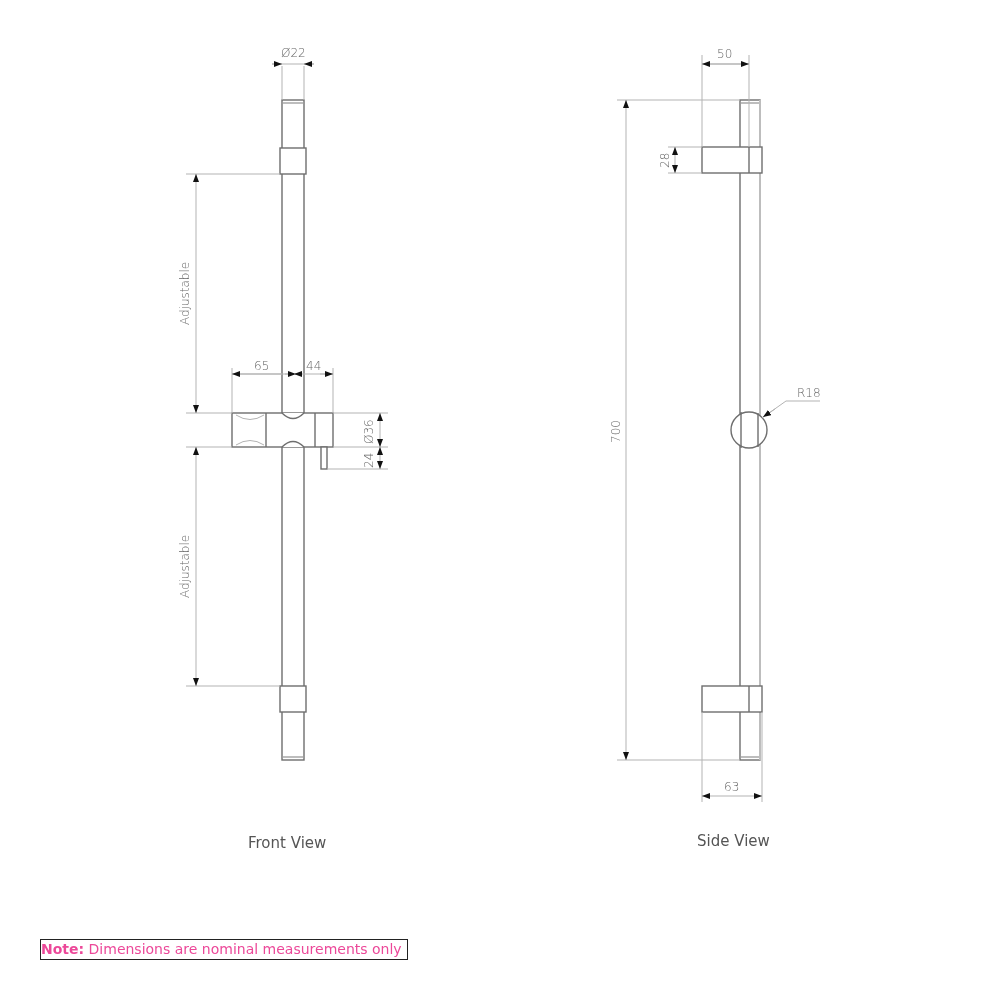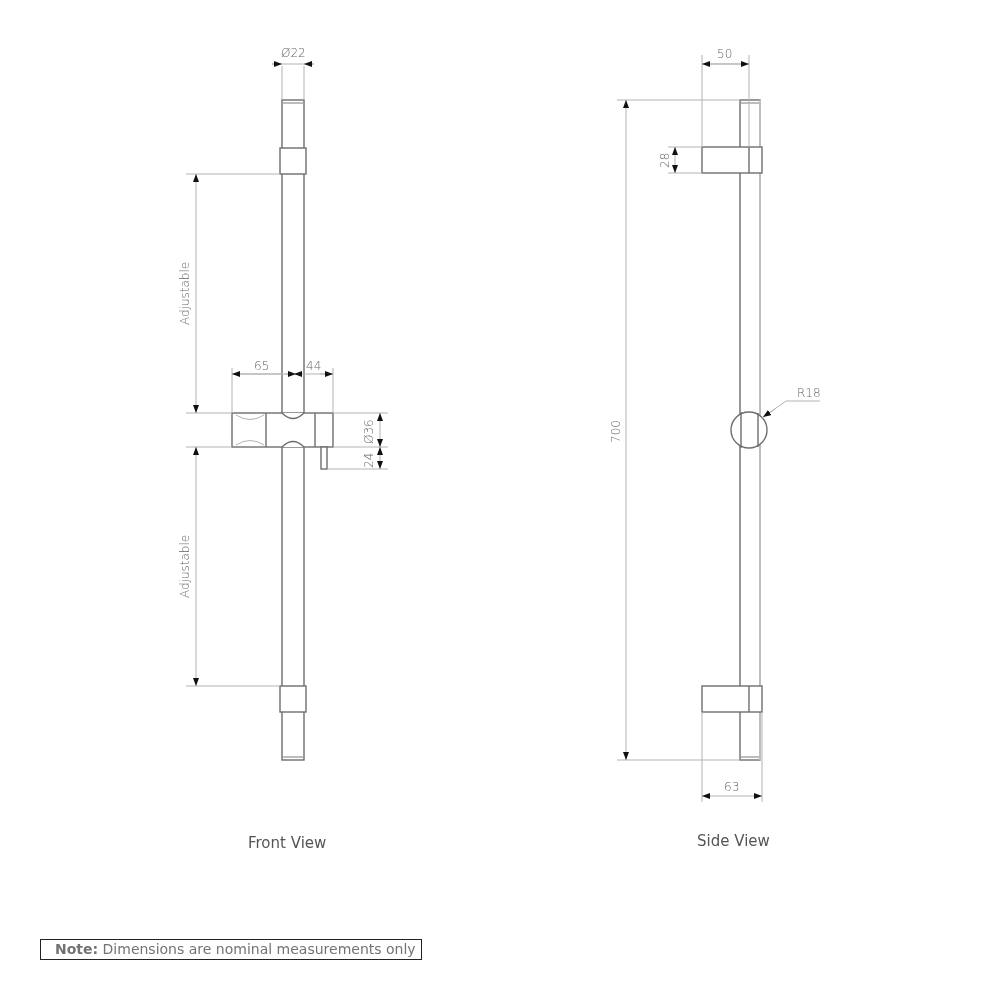--- a/index.html
+++ b/index.html
@@ -5,22 +5,22 @@
   html, body { margin: 0; padding: 0; background: #ffffff; }
   body { width: 997px; height: 1000px; position: relative; overflow: hidden;
          font-family: "DejaVu Sans", sans-serif; }
   svg { position: absolute; left: 0; top: 0; }
   .dim { stroke: #b3b3b3; stroke-width: 1; fill: none; }
   .part { stroke: #6e6e6e; stroke-width: 1.4; fill: #ffffff; }
   .partl { stroke: #bdbdbd; stroke-width: 2; fill: none; }
   .txt { font-family: "DejaVu Sans", sans-serif; font-size: 12px; fill: #666666; font-weight: 300; }
   .caption { font-family: "DejaVu Sans", sans-serif; font-size: 15px; fill: #555555; }
   .note-box { position: absolute; left: 40px; top: 939px; border: 1.5px solid #222;
-              padding: 1px 5px 2px 14px; font-family: "DejaVu Sans", sans-serif;
-              font-size: 14px; color: #737373; white-space: nowrap; }
+              padding: 1px 5px 2px 0; font-family: "DejaVu Sans", sans-serif;
+              font-size: 14px; color: #ec4899; white-space: nowrap; }
   .note-box b { font-weight: bold; }
 </style>
 </head>
 <body>
 
 <svg width="997" height="1000" viewBox="0 0 997 1000">
   <defs>
     <marker id="arr" markerWidth="8" markerHeight="6" refX="8" refY="3" orient="auto-start-reverse" markerUnits="userSpaceOnUse">
       <path d="M0,0 L8,3 L0,6 z" fill="#111"></path>
     </marker>

